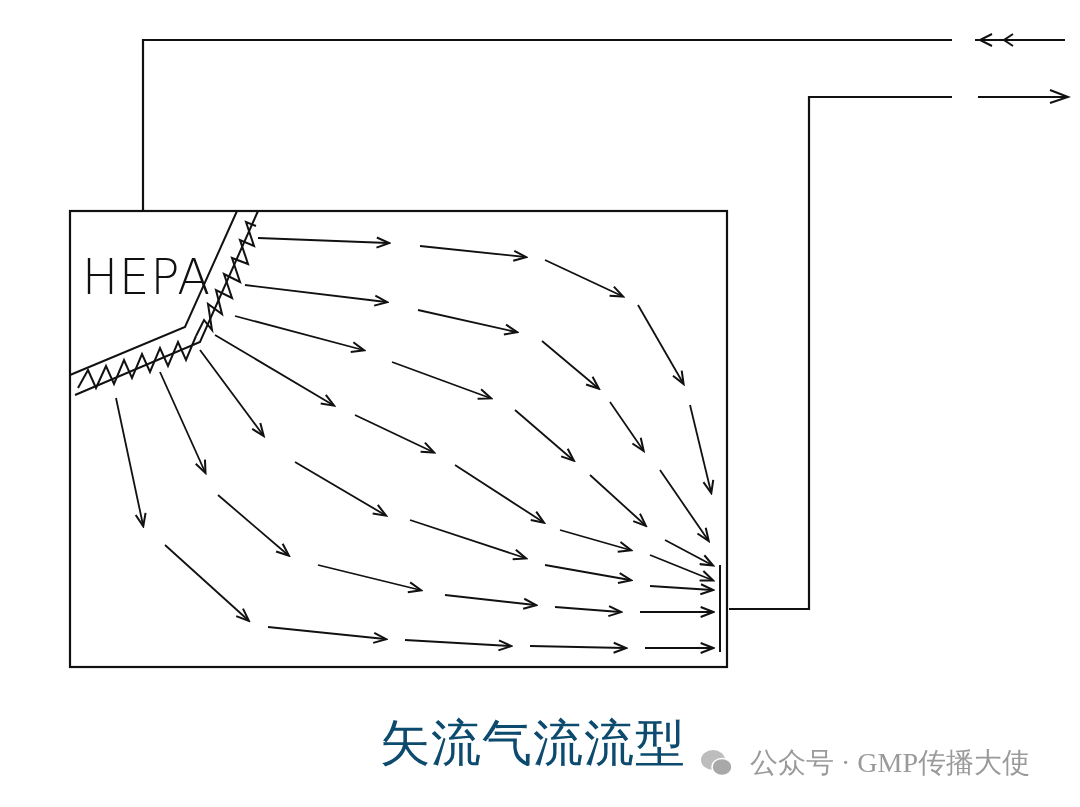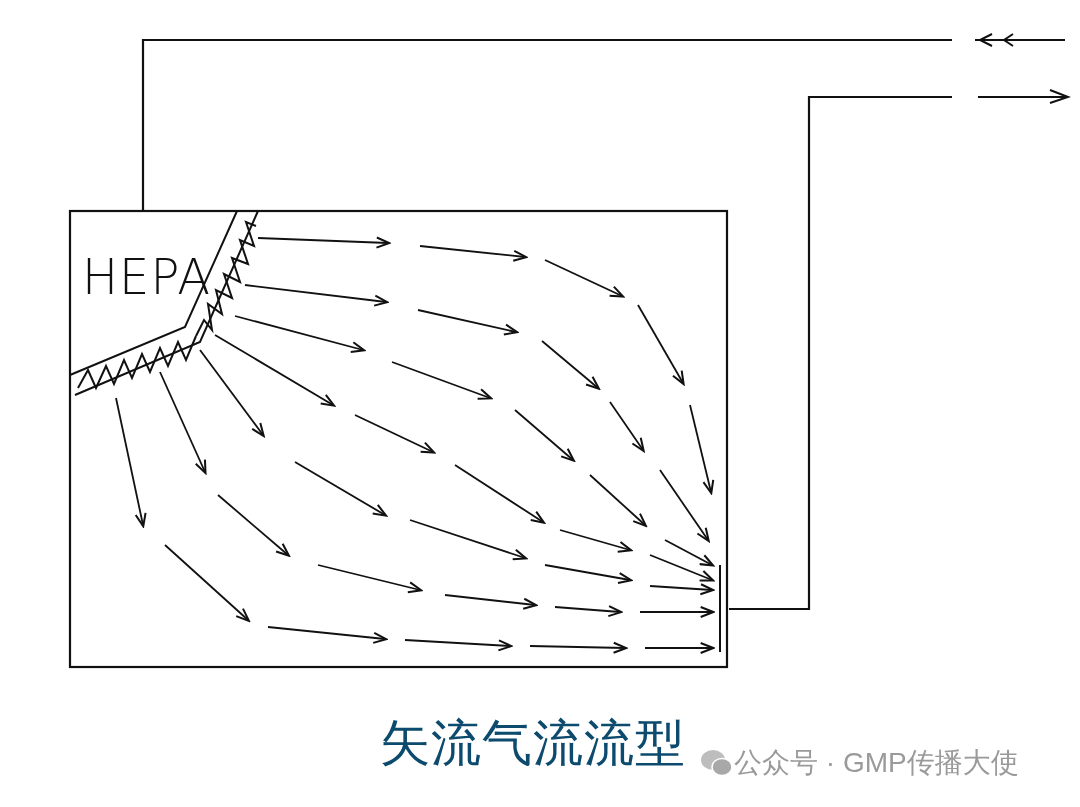--- a/index.html
+++ b/index.html
@@ -1,20 +1,20 @@
 <!DOCTYPE html>
 <html><head>
 <meta charset="utf-8">
 <style>
   html,body{margin:0;padding:0;background:#fff;}
   body{width:1080px;height:807px;position:relative;overflow:hidden;font-family:"DejaVu Sans",sans-serif;}
   #diagram{position:absolute;left:0;top:0;width:1080px;height:807px;}
   .hepa-label{position:absolute;left:82px;top:248px;font-family:"DejaVu Sans",sans-serif;font-size:48px;font-weight:300;color:#111;letter-spacing:1px;transform:scaleY(1.05);}
   .caption{position:absolute;left:380px;top:710px;font-family:"DejaVu Sans",sans-serif;font-size:50px;color:#0c4a6e;font-weight:500;letter-spacing:1px;text-align:center;}
-  .watermark{position:absolute;left:700px;top:744px;display:flex;align-items:center;gap:0;color:#9a9a9a;font-size:28px;font-family:Liberation Sans, sans-serif;}
+  .watermark{position:absolute;left:700px;top:744px;display:flex;align-items:center;gap:16px;color:#9a9a9a;font-size:28px;font-family:Liberation Serif, serif;}
   .wm-icon{width:34px;height:30px;position:relative;}
 </style>
 </head>
 <body>
 
 <svg id="diagram" viewBox="0 0 1080 807" xmlns="http://www.w3.org/2000/svg">
   <defs>
     <marker id="ah" viewBox="0 0 10 10" refX="9" refY="5" markerWidth="9" markerHeight="7" orient="auto">
       <path d="M0,1 L10,5 L0,9" fill="none" stroke="#111" stroke-width="1.6"></path>
     </marker>

